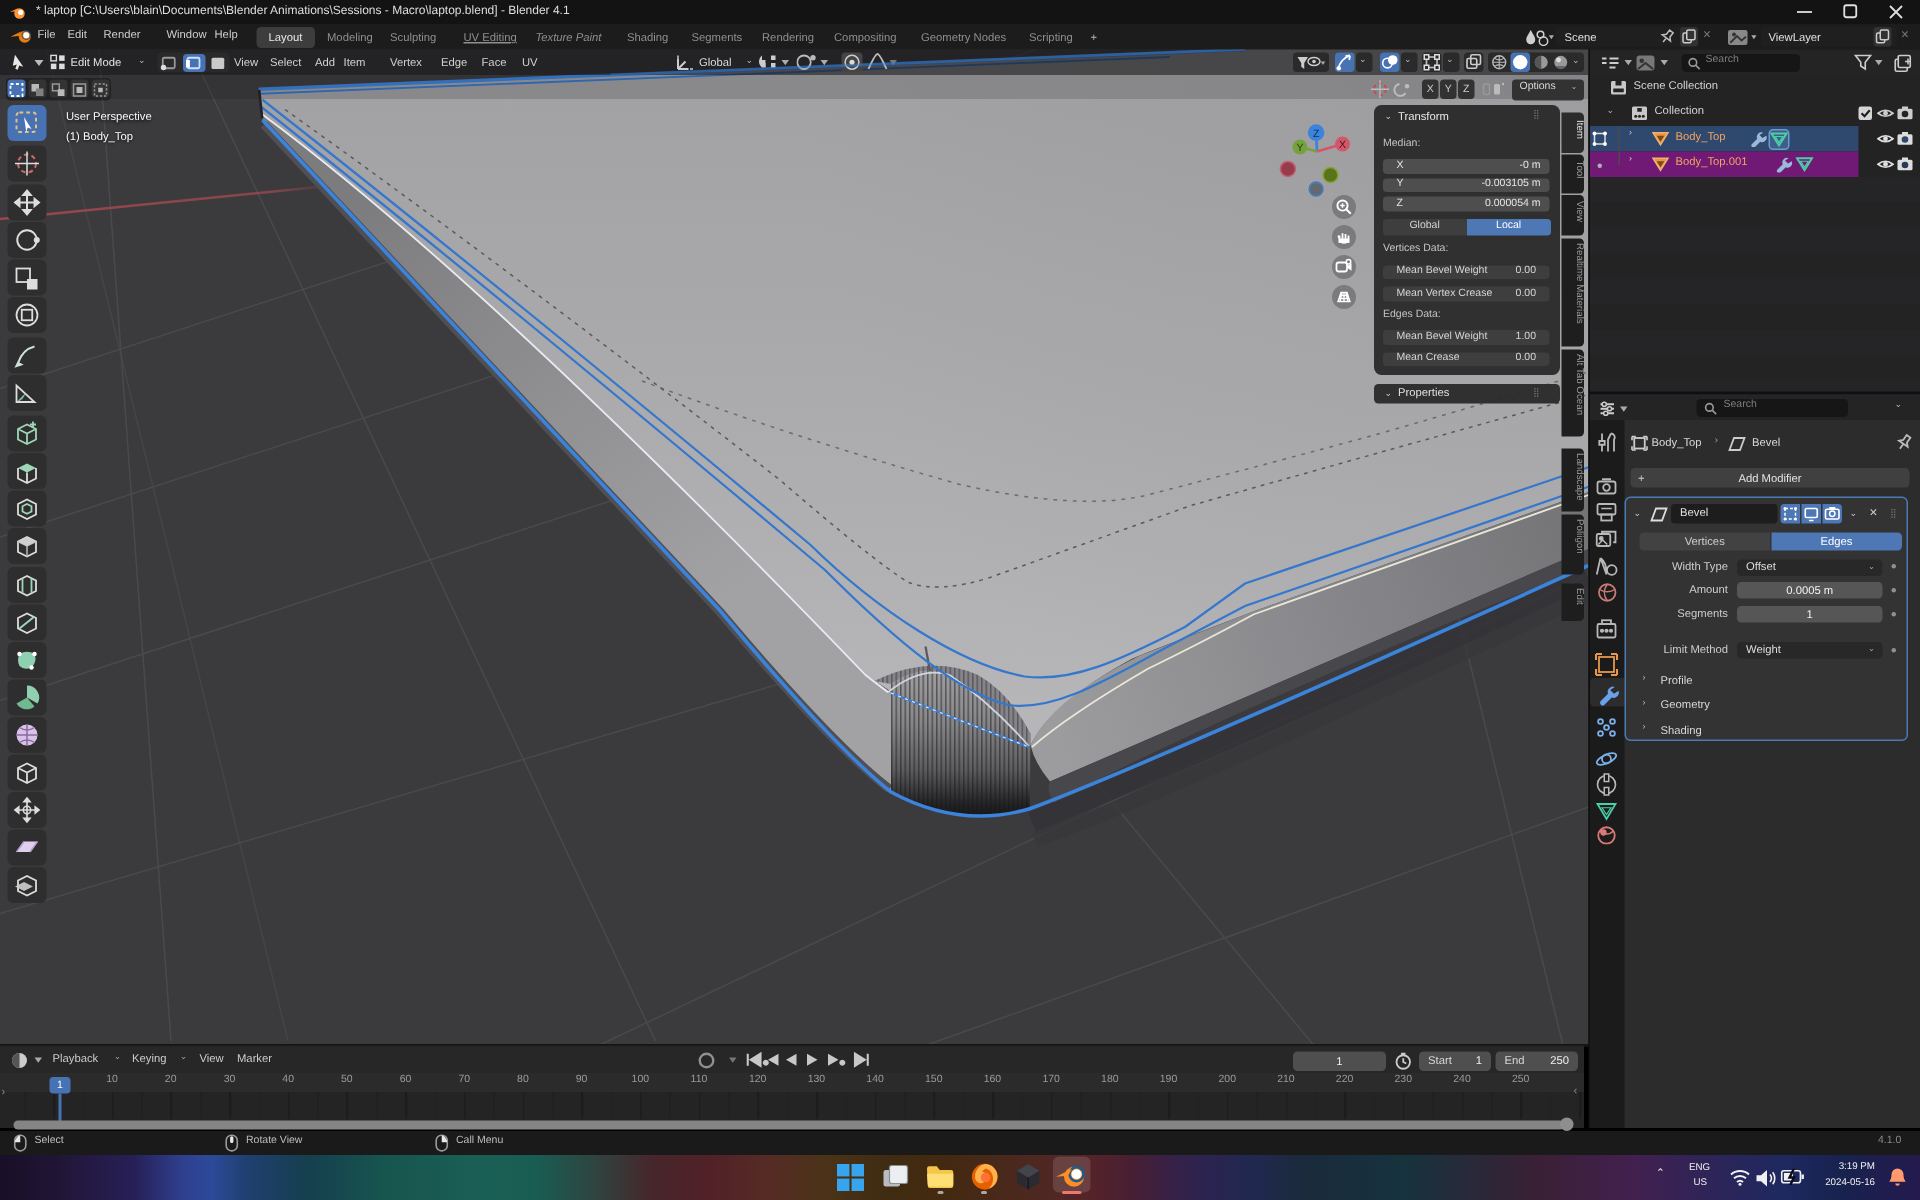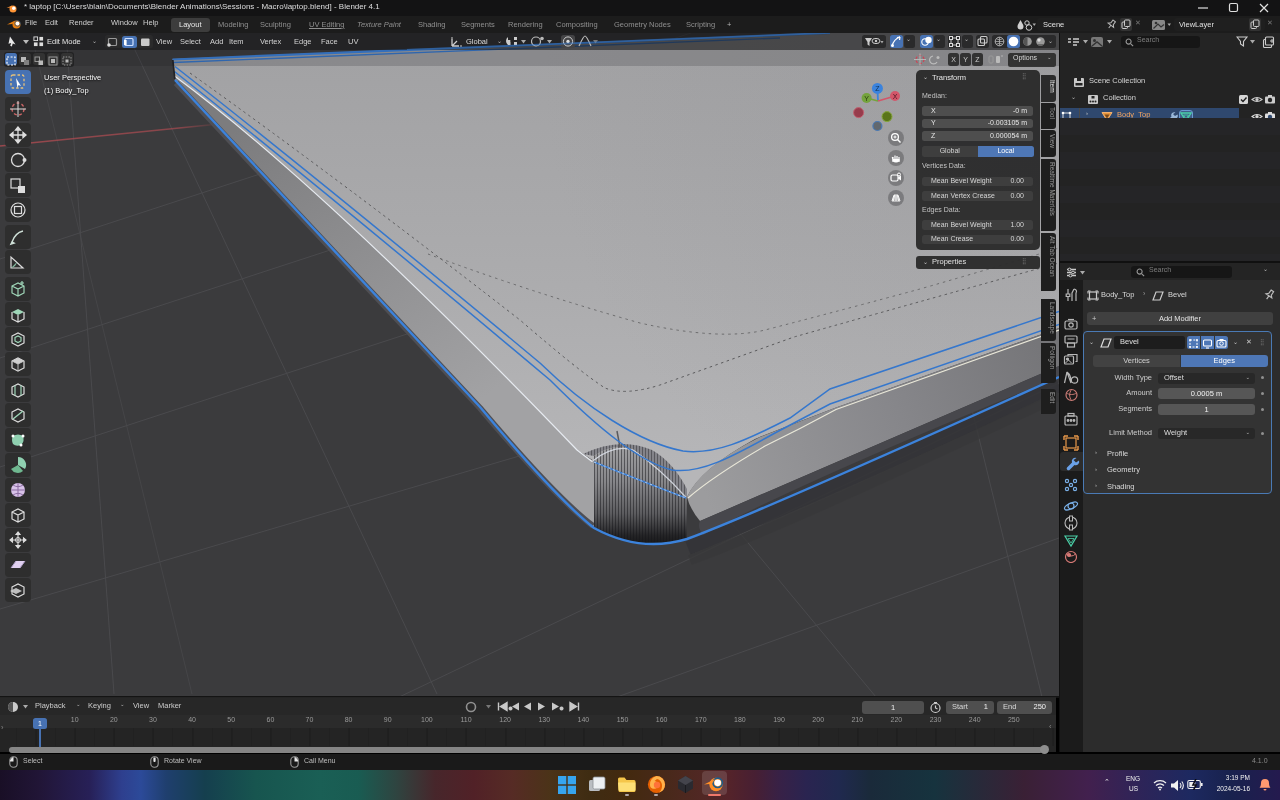--- a/index.html
+++ b/index.html
@@ -26,21 +26,21 @@
 .fld2{position:absolute;left:6px;width:111px;height:9.5px;background:#3e3e3e;border-radius:2.5px;color:#d6d6d6;}
 .ntab{position:absolute;left:1041px;width:15px;background:#1e1e1e;border-radius:0 3px 3px 0;color:#9a9a9a;writing-mode:vertical-rl;font-size:6.5px;overflow:hidden;}
 .ntab span{display:inline-block;margin-left:1px;white-space:nowrap;}
 
 #rightcol{left:1060px;top:33px;width:220px;height:719px;background:#232323;}
 #outhead{left:1060px;top:33px;width:220px;height:17px;background:#242424;}
 #prophead{left:1060px;top:263px;width:220px;height:17px;background:#242424;}
 #propbody{left:1060px;top:280px;width:220px;height:472px;background:#2c2c2c;}
 #proptabs{left:1060px;top:280px;width:23px;height:472px;background:#1b1b1b;}
 .srch{position:absolute;background:#161616;border-radius:3px;color:#7e7e7e;font-size:7px;}
-.orow{position:absolute;left:0px;width:179px;height:17px;font-size:7.5px;color:#d4d4d4;margin-top:24px;}
+.orow{position:absolute;left:0px;width:179px;height:17px;font-size:7.5px;color:#d4d4d4;}
 
 #timeline{left:0;top:697px;width:1056px;height:55px;background:#242424;}
 #tlhead{position:absolute;left:0;top:1px;width:1056px;height:17px;background:#272727;color:#cccccc;font-size:7.5px;}
 #ruler{position:absolute;left:0;top:18px;width:1056px;height:13px;background:#2b2b2b;}
 .rnum{position:absolute;top:1px;font-size:7px;color:#9a9a9a;transform:translateX(-50%);}
 #statusbar{left:0;top:754px;width:1280px;height:16px;background:#1a1a1a;color:#bdbdbd;font-size:7px;}
 #taskbar{left:0;top:770px;width:1280px;height:30px;}
 </style></head>
 <body>
 

